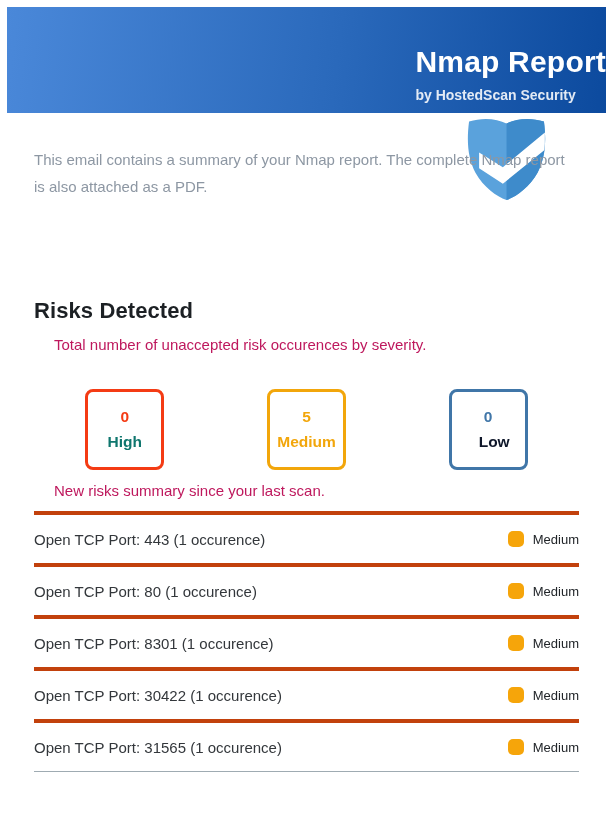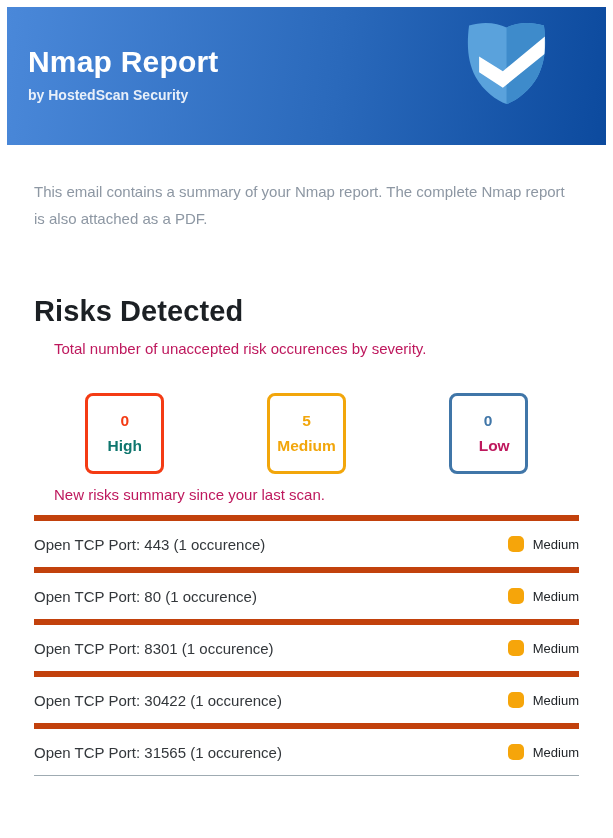--- a/index.html
+++ b/index.html
@@ -6,25 +6,26 @@
   html, body { background: #ffffff; }
   body {
     width: 613px;
     font-family: "Liberation Sans", sans-serif;
     -webkit-font-smoothing: antialiased;
   }
   .email { width: 613px; padding: 7px 7px 0; background: #ffffff; }
 
   
   .banner {
-    height: 138px;
+    height: 106px;
     background: linear-gradient(97deg, #4a88d9 0%, #2a69bb 55%, #0c4a9e 100%);
     display: flex;
     justify-content: space-between;
-    align-items: flex-start;
+    align-items: flex-end;
+    flex-direction: column;
   }
   .banner-text { padding: 38px 0 0 21px; }
   .banner-title {
     color: #ffffff;
     font-size: 30px;
     font-weight: 700;
     letter-spacing: 0.2px;
     line-height: 1.1;
   }
   .banner-subtitle {
@@ -38,23 +39,23 @@
   
   .content { padding: 0 27px; }
   .intro {
     margin-top: 33px;
     max-width: 560px;
     color: #8d97a3;
     font-size: 15px;
     line-height: 27px;
   }
   .section-title {
-    margin-top: 63px;
+    margin-top: 98px;
     color: #1c2024;
-    font-size: 29px;
+    font-size: 22px;
     font-weight: 700;
     letter-spacing: 0.1px;
   }
   .section-subtitle {
     margin-top: 12px;
     color: #be185d;
     font-size: 15px;
     margin-left: 20px;
   }
 
@@ -73,21 +74,21 @@
     gap: 7px;
     background: #ffffff;
   }
   .severity-box .count { font-size: 15.5px; font-weight: 700; }
   .severity-box .label { font-size: 15.5px; font-weight: 700; }
 
   
   .risk-list { margin-top: 12px; border-bottom: 1px solid #9fabb2; }
   .risk-row {
     height: 52px;
-    border-top: 6px solid #c2410c;
+    border-top: 4px solid #c2410c;
     display: flex;
     align-items: center;
     justify-content: space-between;
   }
   .risk-name { color: #33373b; font-size: 15px; }
   .risk-severity { display: flex; align-items: center; gap: 9px; }
   .severity-badge {
     width: 16px;
     height: 16px;
     border-radius: 5px;
@@ -140,21 +141,21 @@
       </div>
       <div class="severity-col">
         <div class="severity-box" style="border-color: rgb(242, 166, 11);">
           <span class="count" style="color: rgb(242, 166, 11);">5</span>
           <span class="label" style="color: rgb(242, 166, 11);">Medium</span>
         </div>
       </div>
       <div class="severity-col">
         <div class="severity-box" style="border-color: rgb(64, 118, 168);">
           <span class="count" style="color: rgb(64, 118, 168);">0</span>
-          <span class="label" style="color: #be185d; margin-left: 12px;">Low</span>
+          <span class="label" style="color: #0f172a; margin-left: 12px;">Low</span>
         </div>
       </div>
     </div>
 
     <div class="section-subtitle">New risks summary since your last scan.</div>
 
     <div class="risk-list">
       <div class="risk-row">
         <span class="risk-name">Open TCP Port: 443 (1 occurence)</span>
         <span class="risk-severity">

